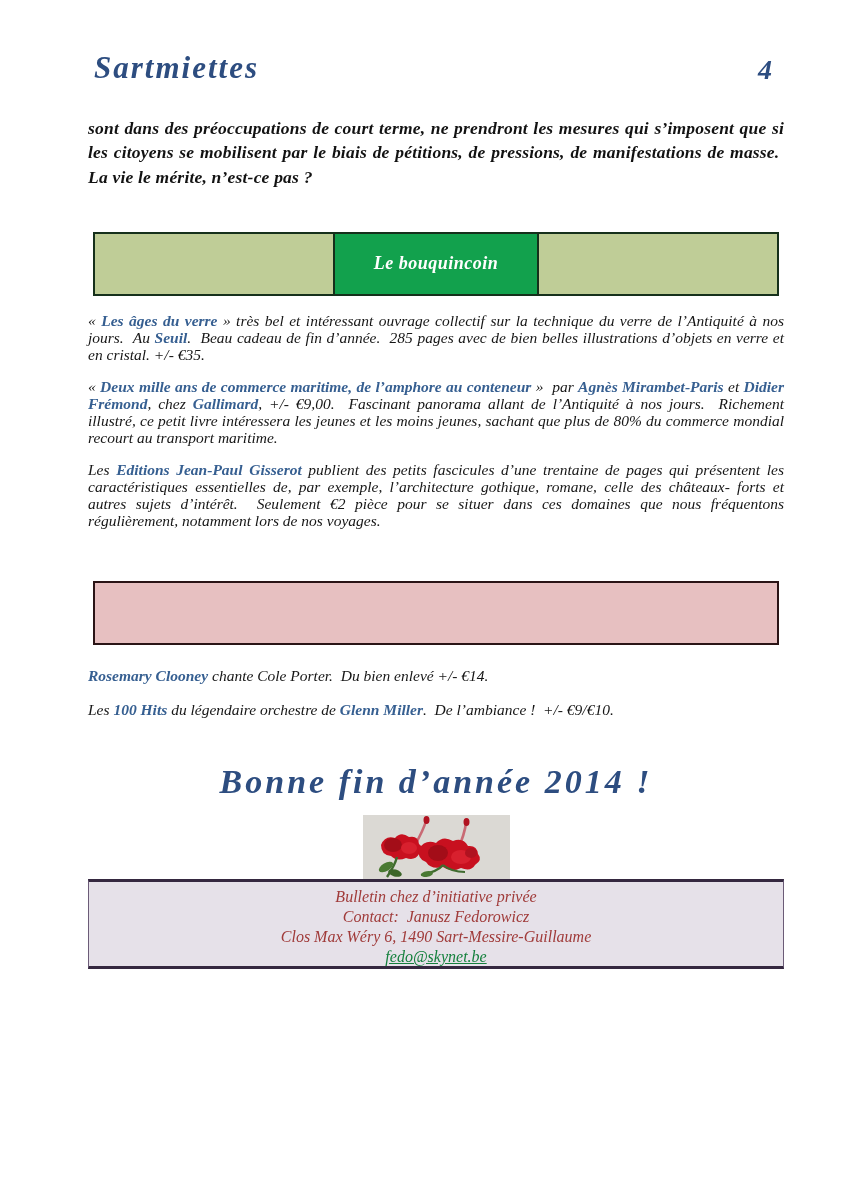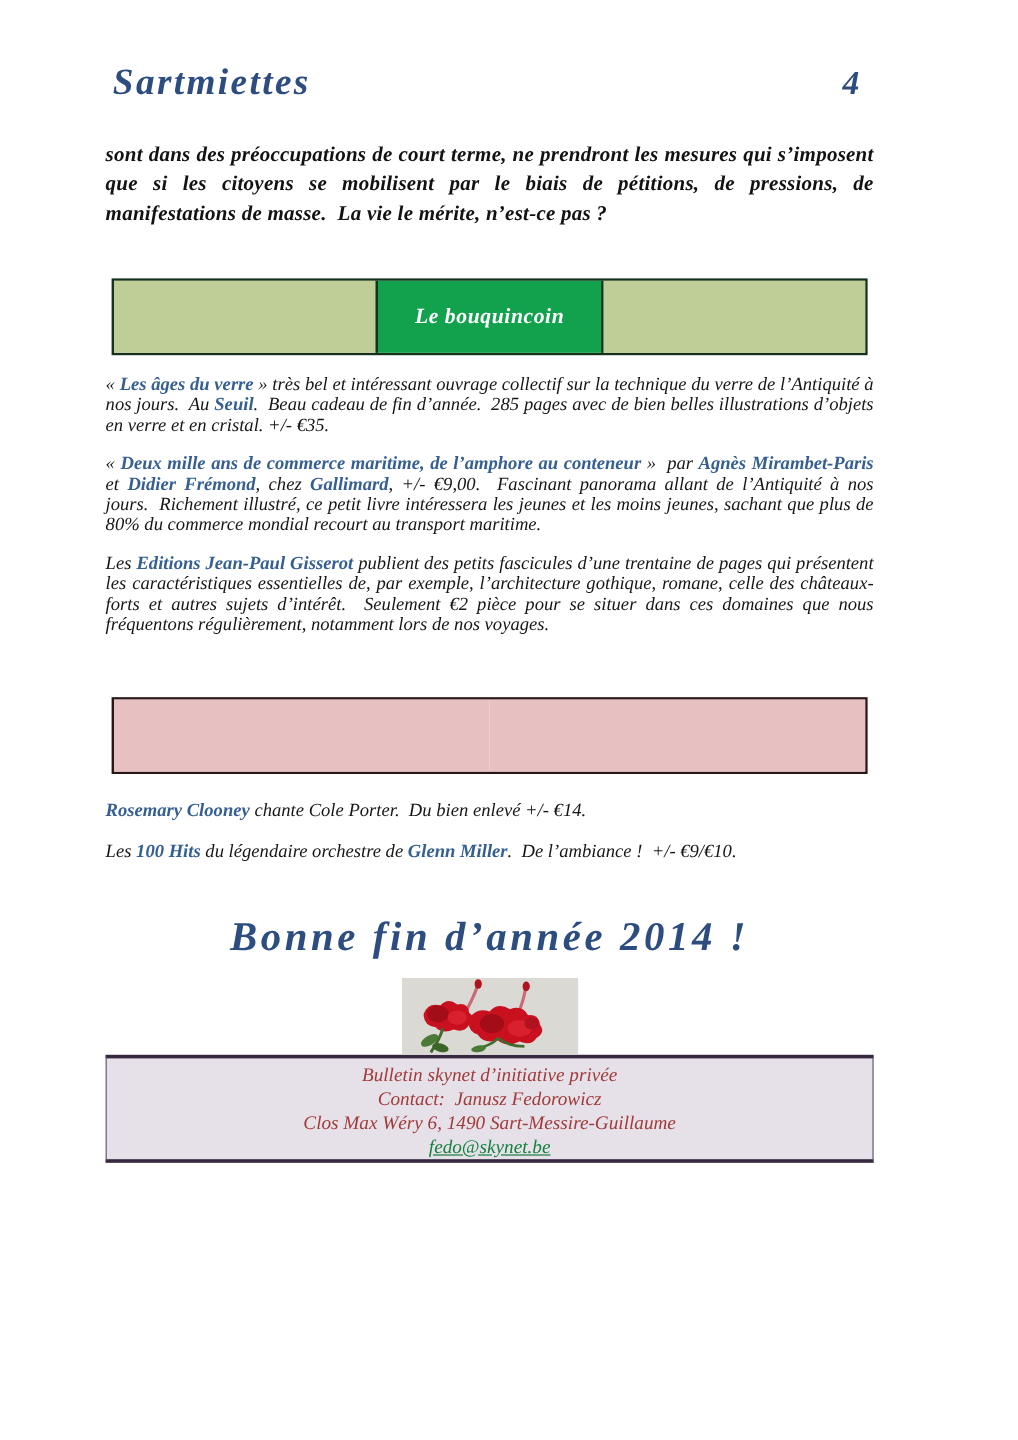--- a/index.html
+++ b/index.html
@@ -1,20 +1,20 @@
 <!DOCTYPE html>
 <html><head>
 <meta charset="utf-8">
 <style>
   * { margin:0; padding:0; box-sizing:border-box; }
   html,body { background:#ffffff; }
   .page {
     position:relative; width:848px; height:1200px; background:#ffffff;
     font-family:"Liberation Serif", serif; font-style:italic;
-    padding:50px 120px 0 88px; overflow:hidden;
+    padding:50px 64px 0 88px; overflow:hidden;
   }
   
   .header { display:flex; justify-content:space-between; align-items:flex-end; margin:0 0 30px 0; padding:0 6px 0 6px; }
   .doc-title { font-size:31px; font-weight:bold; color:#2d4d80; letter-spacing:2px; }
   .page-num  { font-size:28px; font-weight:bold; color:#2d4d80; padding-right:6px; }
   
   .intro {
     font-size:17.5px; line-height:24.3px; text-align:justify; color:#121212;
     font-weight:bold; letter-spacing:0.2px; margin:0 0 43px 0;
   }
@@ -115,21 +115,21 @@
       <path d="M34,42 C32,50 28,56 24,62" stroke="#3f6b2e" stroke-width="2.4" fill="none"></path>
       <ellipse cx="23" cy="52" rx="8" ry="4" transform="rotate(-30 23 52)" fill="#4a7a33"></ellipse>
       <ellipse cx="32" cy="58" rx="7" ry="3.5" transform="rotate(15 32 58)" fill="#3c6629"></ellipse>
       <path d="M80,50 C76,55 68,58 58,60 M80,50 C86,55 94,57 102,57" stroke="#3f6b2e" stroke-width="2.2" fill="none"></path>
       <ellipse cx="64" cy="59" rx="6" ry="2.8" transform="rotate(-10 64 59)" fill="#4a7a33"></ellipse>
     </svg>
   </div>
 
 
   <div class="footer">
-    <div>Bulletin skynet d’initiative privée</div>
+    <div>Bulletin chez d’initiative privée</div>
     <div>Contact:&nbsp; Janusz Fedorowicz</div>
     <div>Clos Max Wéry 6, 1490 Sart-Messire-Guillaume</div>
     <div>
       <a class="email-link">fedo@skynet.be</a>
     </div>
   </div>
 
 </div>
 
 </body></html>

